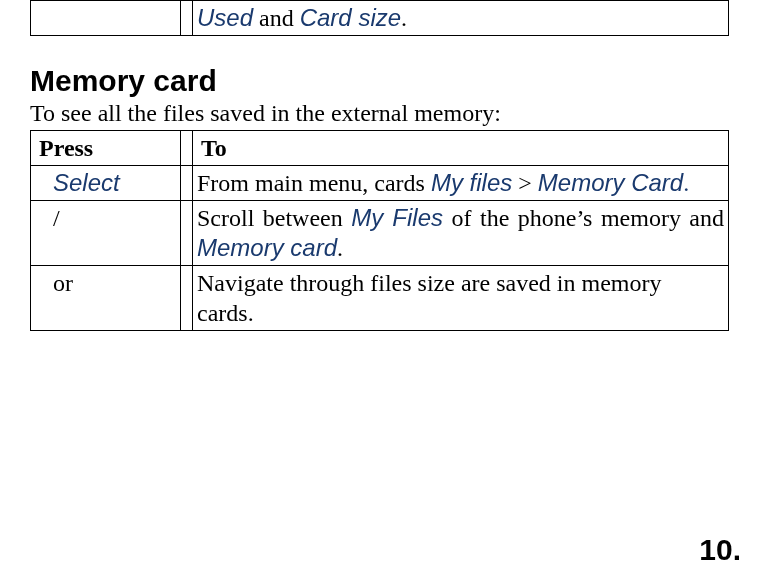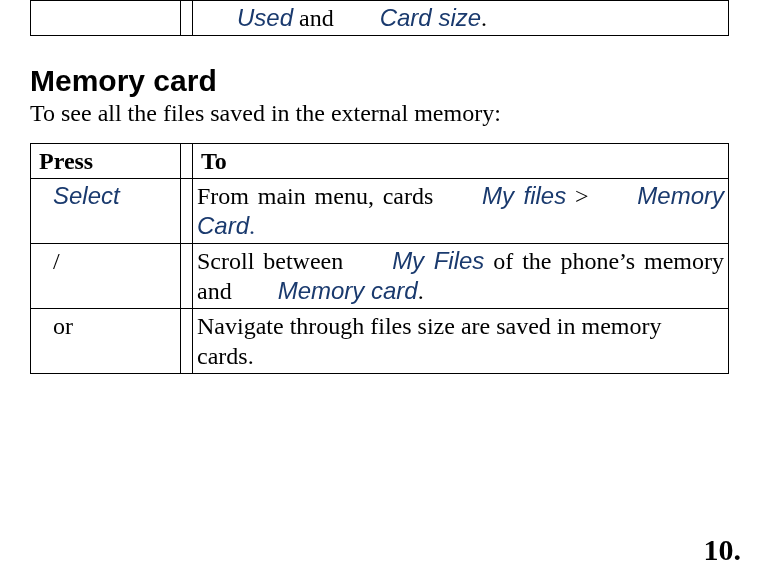--- a/index.html
+++ b/index.html
@@ -29,33 +29,32 @@
     font-size: 24px;
     line-height: 1.25;
   }
   .col-press { width: 150px; }
   .col-gap { width: 12px; }
   .col-to { }
   .ui-term {
     font-family: Arial, Helvetica, sans-serif;
     font-style: italic;
     color: #1a3a6e;
-    margin-left: 40px;
   }
   .blue-dot {
     color: #1a3a6e;
   }
   h2 {
     font-family: Arial, Helvetica, sans-serif;
     font-weight: bold;
     font-size: 30px;
     margin: 28px 0 2px 0;
   }
   .intro {
-    margin: 0 0 16px 0;
+    margin: 0 0 3px 0;
   }
   th {
     font-weight: bold;
     text-align: left;
     padding-left: 8px;
   }
   .press-cell {
     padding-left: 22px;
   }
   .select-key {
@@ -63,21 +62,21 @@
     font-style: italic;
     color: #1a3a6e;
   }
   .justify {
     text-align: justify;
   }
   .page-number {
     position: absolute;
     right: 18px;
     bottom: 10px;
-    font-family: Liberation Serif, serif;
+    font-family: Liberation Sans, sans-serif;
     font-weight: bold;
     font-size: 30px;
   }
 </style>
 </head>
 <body>
 
 <div class="page">
 
   <table>

